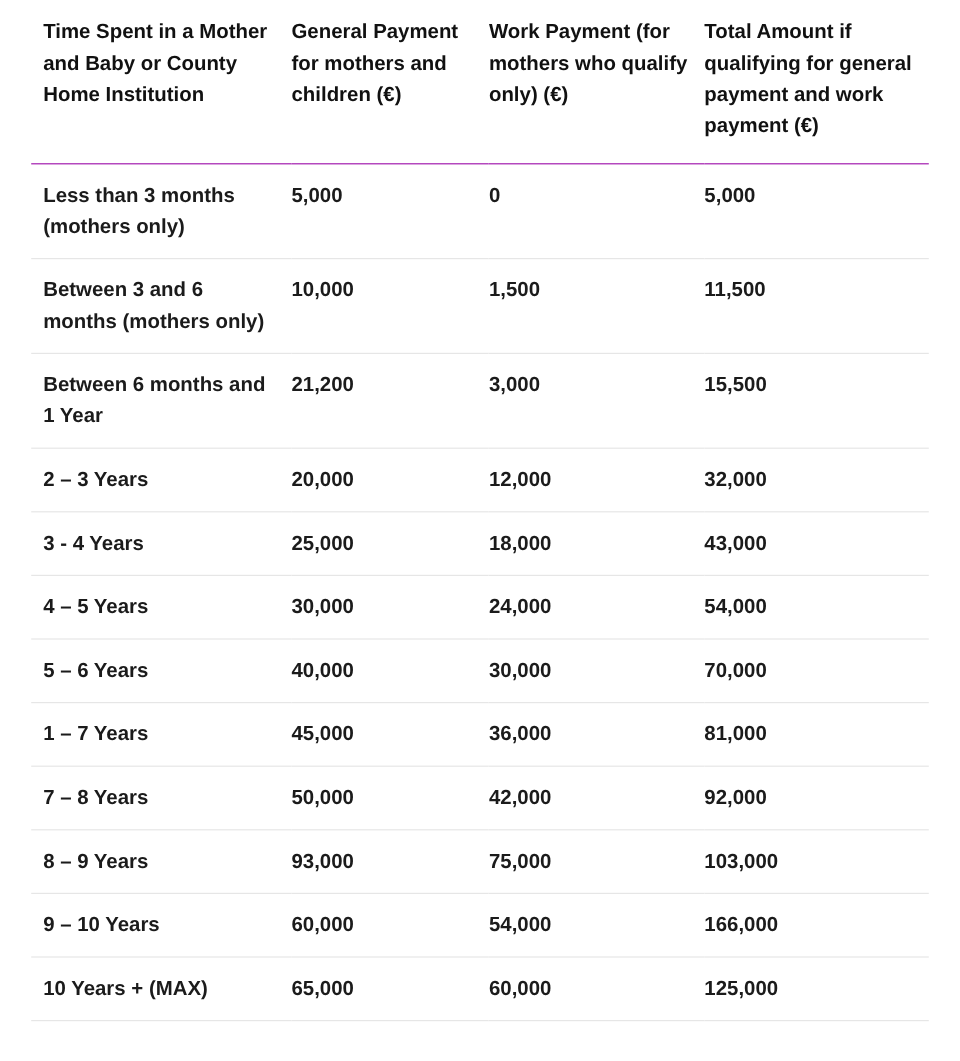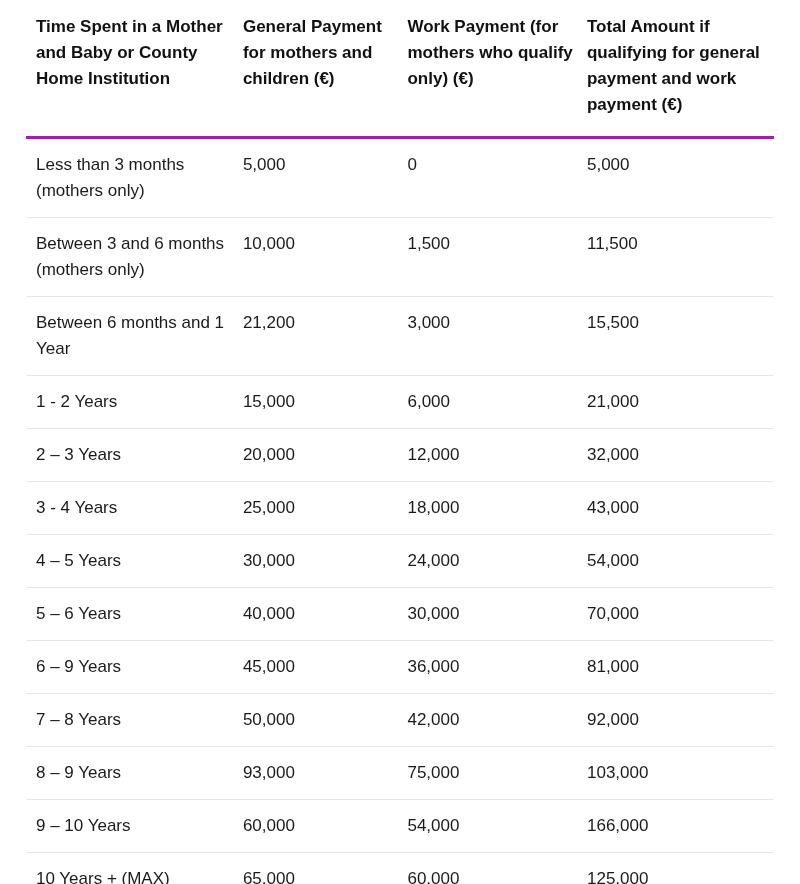--- a/index.html
+++ b/index.html
@@ -30,28 +30,28 @@
   table.payments col.c3 { width: 25%; }
 
   table.payments thead th {
     text-align: left;
     vertical-align: top;
     font-size: 17px;
     line-height: 26px;
     font-weight: bold;
     color: #111111;
     padding: 14px 14px 18px 0;
-    border-bottom: 3px solid #a21caf;
+    border-bottom: 1px solid #a21caf;
   }
   table.payments tbody td {
     text-align: left;
     vertical-align: top;
     font-size: 17px;
     line-height: 26px;
-    font-weight: normal;
+    font-weight: bold;
     color: #1b1b1b;
     padding: 13px 14px 13px 0;
     border-bottom: 1px solid #e6e6e6;
   }
   table.payments tbody tr:last-child td {
     border-bottom: 1px solid #e6e6e6;
   }
   table.payments tbody td.label {
     padding-left: 10px;
   }
@@ -91,26 +91,20 @@
         <td>1,500</td>
         <td>11,500</td>
       </tr>
       <tr>
         <td class="label">Between 6 months and 1 Year</td>
         <td>21,200</td>
         <td>3,000</td>
         <td>15,500</td>
       </tr>
       <tr>
-        <td class="label">1 - 2 Years</td>
-        <td>15,000</td>
-        <td>6,000</td>
-        <td>21,000</td>
-      </tr>
-      <tr>
         <td class="label">2 – 3 Years</td>
         <td>20,000</td>
         <td>12,000</td>
         <td>32,000</td>
       </tr>
       <tr>
         <td class="label">3 - 4 Years</td>
         <td>25,000</td>
         <td>18,000</td>
         <td>43,000</td>
@@ -121,21 +115,21 @@
         <td>24,000</td>
         <td>54,000</td>
       </tr>
       <tr>
         <td class="label">5 – 6 Years</td>
         <td>40,000</td>
         <td>30,000</td>
         <td>70,000</td>
       </tr>
       <tr>
-        <td class="label">6 – 9 Years</td>
+        <td class="label">1 – 7 Years</td>
         <td>45,000</td>
         <td>36,000</td>
         <td>81,000</td>
       </tr>
       <tr>
         <td class="label">7 – 8 Years</td>
         <td>50,000</td>
         <td>42,000</td>
         <td>92,000</td>
       </tr>

